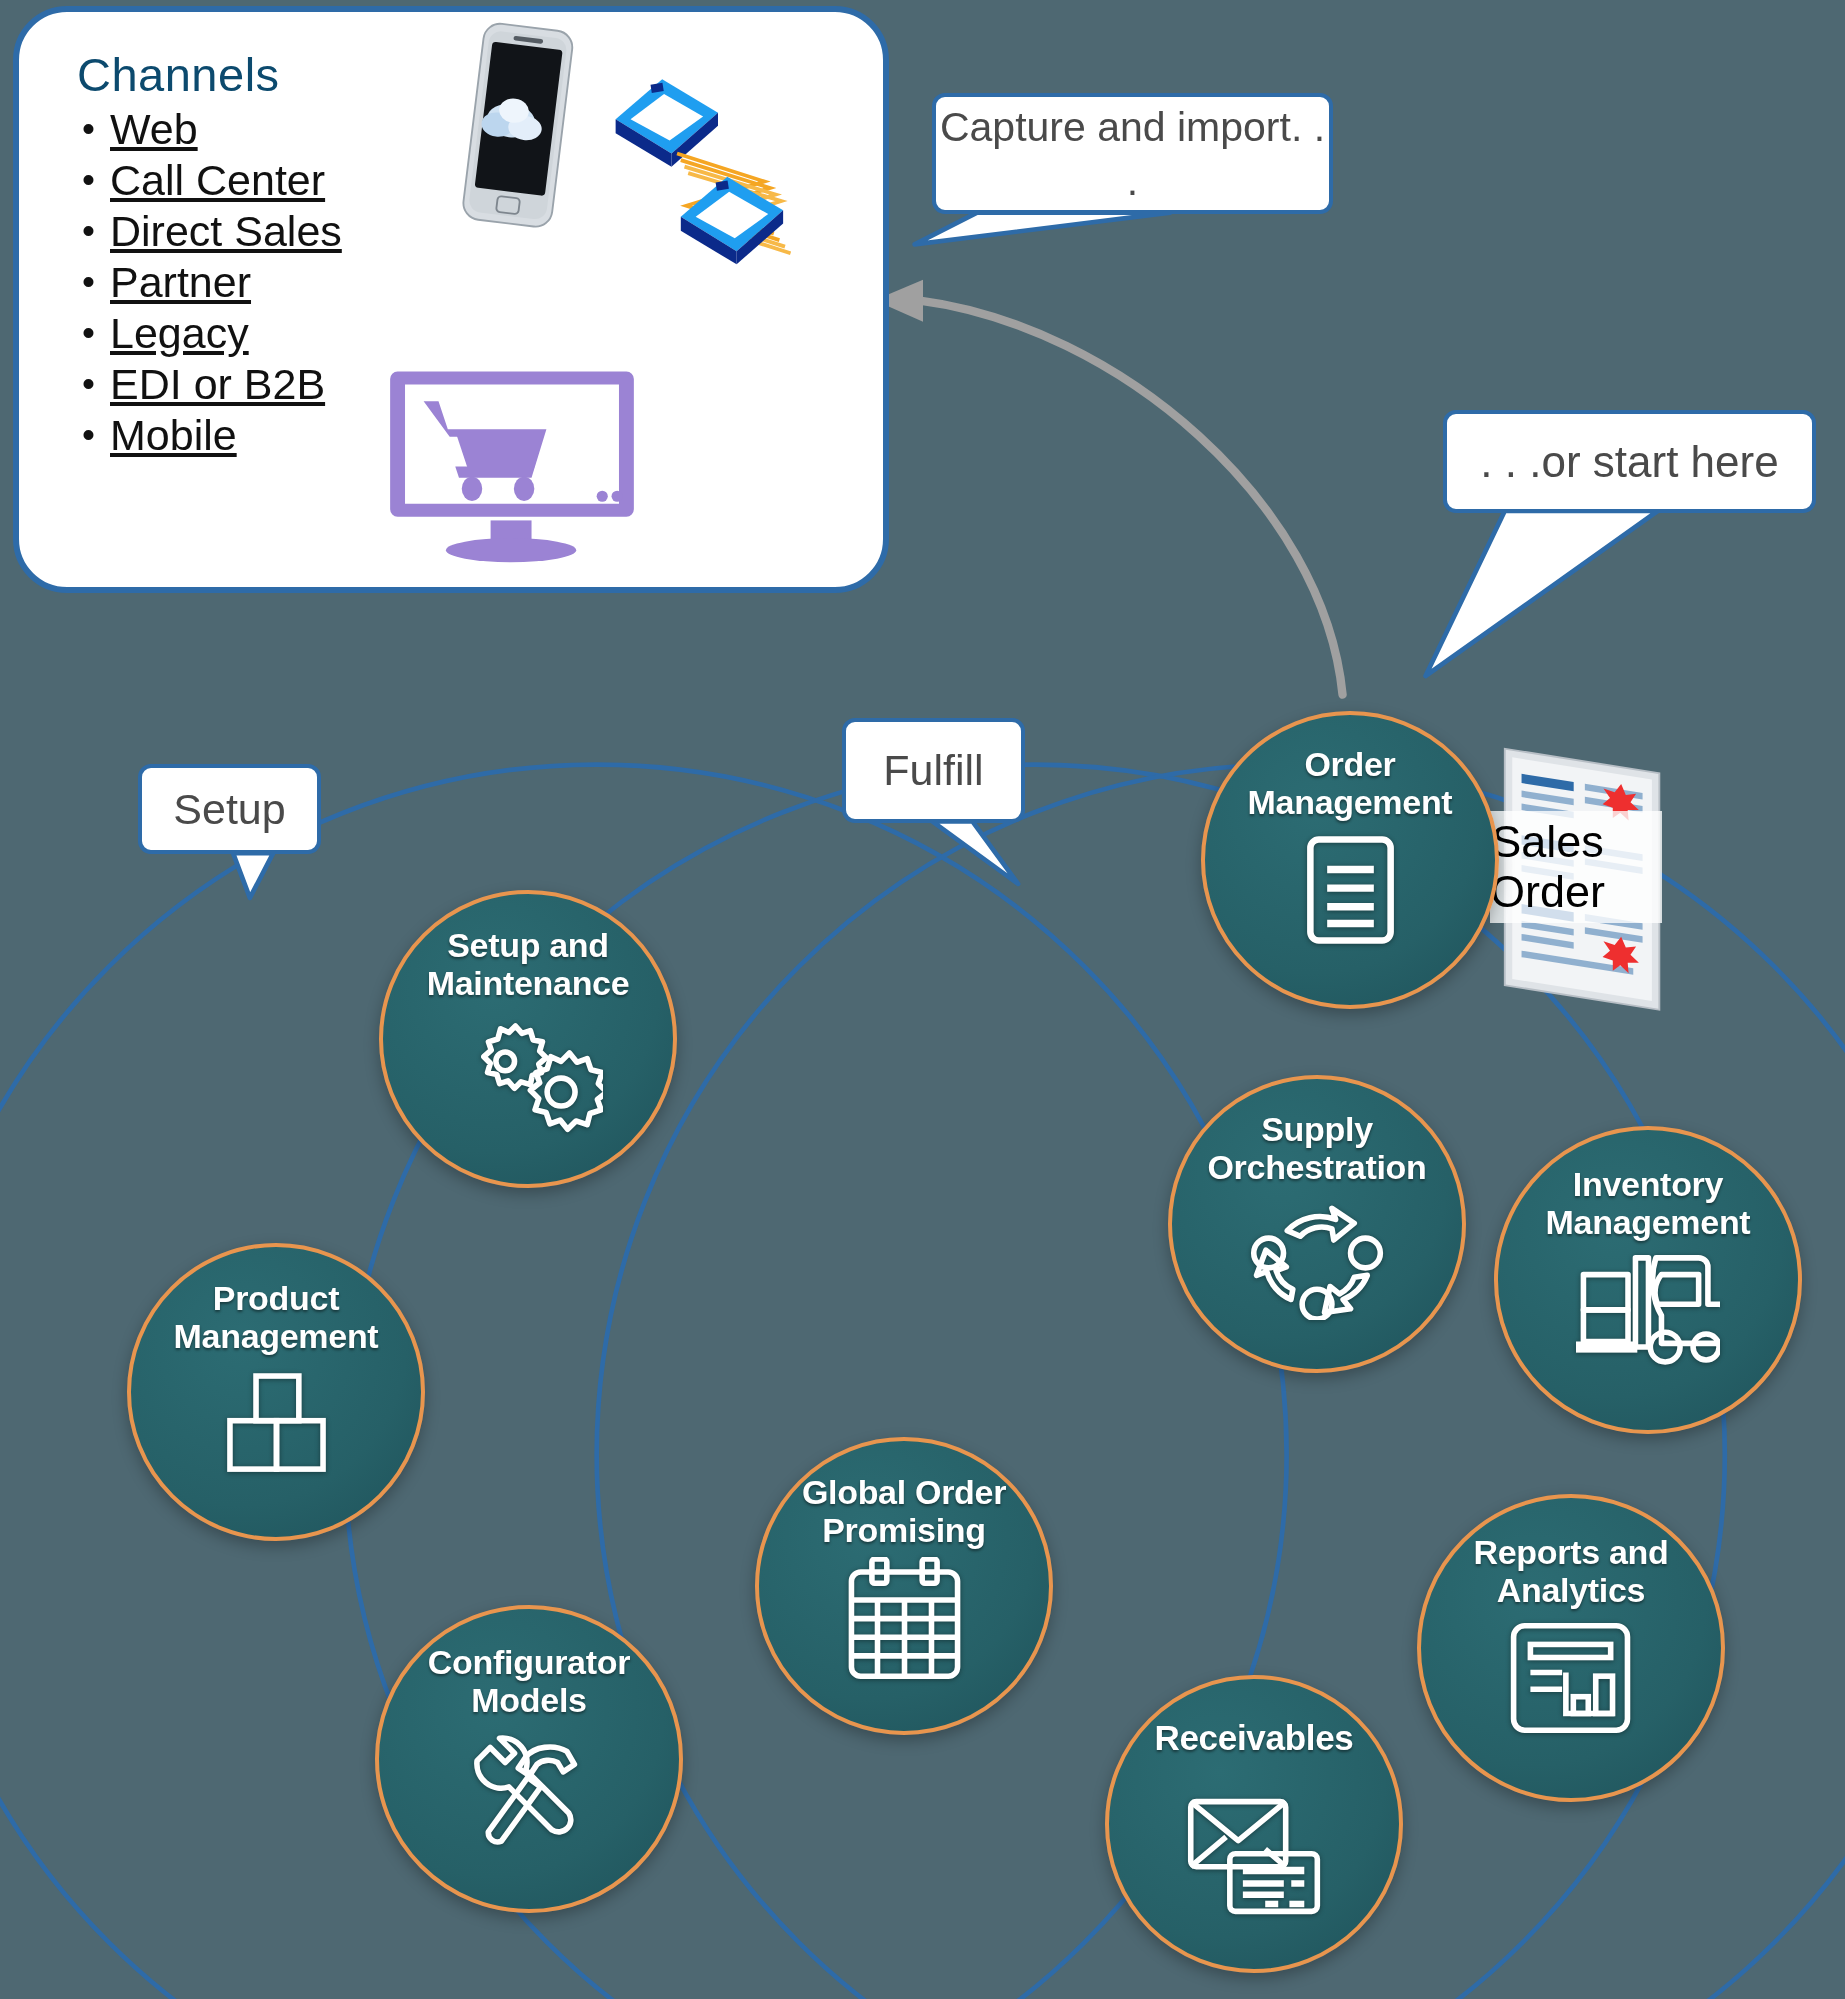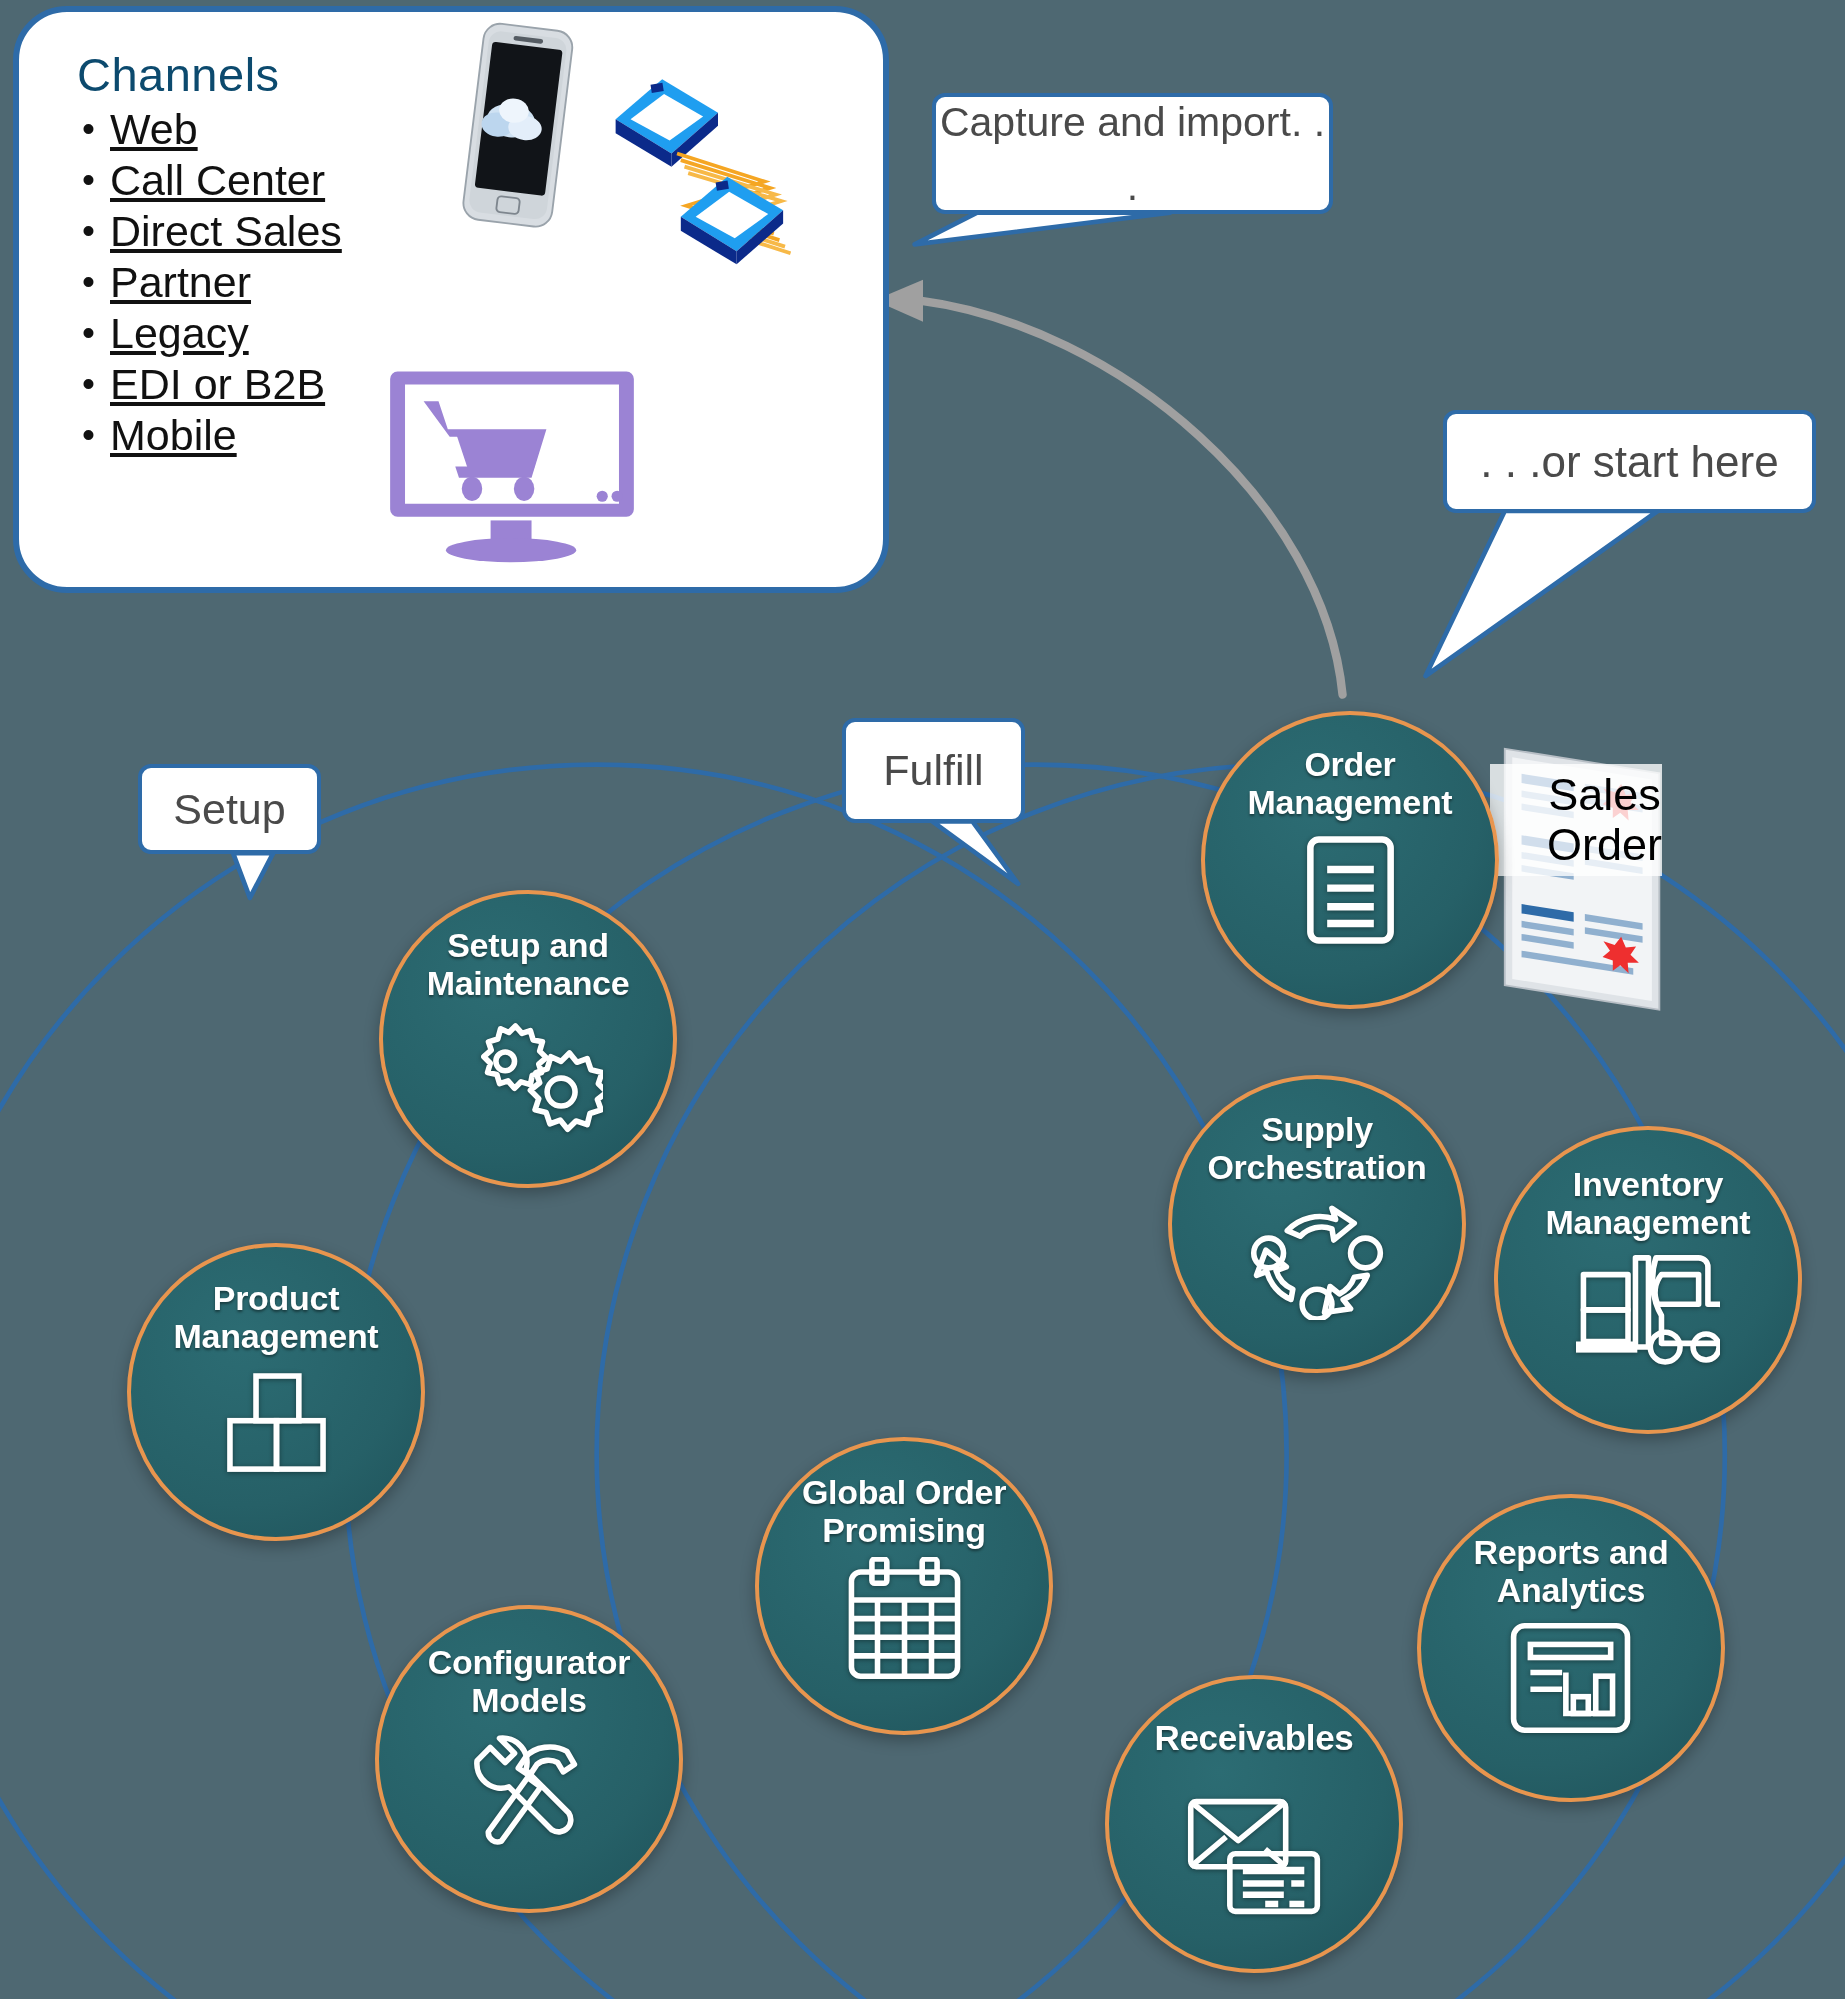--- a/index.html
+++ b/index.html
@@ -26,21 +26,21 @@
   .ch-item{display:flex;align-items:flex-start;height:51px;}
   .ch-bullet{width:43px;flex:0 0 43px;font-size:37px;line-height:47px;color:#111;text-align:center;}
   .ch-label{font-size:43px;line-height:48px;color:#111;text-decoration:underline;}
 
   
   .callout{
     position:absolute;background:#fff;border:4.7px solid #2e6ba8;border-radius:13px;
     display:flex;align-items:center;justify-content:center;text-align:center;
     color:#4a4a4a;box-sizing:border-box;
   }
-  #callout-capture{left:932px;top:93px;width:401px;height:121px;font-size:41px;line-height:64px;}
+  #callout-capture{left:932px;top:93px;width:401px;height:121px;font-size:41px;line-height:54px;}
   #callout-start{left:1443px;top:410px;width:373px;height:103px;font-size:44px;}
   #callout-setup{left:138px;top:764px;width:183px;height:90px;font-size:43px;}
   #callout-fulfill{left:842px;top:718px;width:183px;height:105px;font-size:43px;}
 
   
   .node{
     position:absolute;border-radius:50%;
     background:radial-gradient(circle at 38% 32%, #2c6c73 0%, #266067 62%, #1e5159 100%);
     border:4.7px solid #e8954e;
     box-shadow:0 5.6px 15px rgba(0,0,0,.28);
@@ -72,23 +72,23 @@
   #node-inventory-management{left:1494px;top:1126px;width:308px;height:308px;padding-top:35px;}
   #node-inventory-management .nlabel{font-size:34px;}
   #node-reports-analytics{left:1417px;top:1494px;width:308px;height:308px;padding-top:35px;}
   #node-reports-analytics .nlabel{font-size:34px;}
   #node-receivables{left:1105px;top:1675px;width:298px;height:298px;padding-top:39px;gap:24px;}
   #node-receivables .nlabel{font-size:35px;}
 
   
   #sales-order-doc{position:absolute;left:1499px;top:746px;width:168px;height:270px;}
   #sales-order-label{
-    position:absolute;left:1490px;top:764px;width:172px;height:112px;
+    position:absolute;left:1490px;top:811px;width:172px;height:112px;
     background:rgba(255,255,255,.78);
-    display:flex;align-items:center;justify-content:flex-end;
+    display:flex;align-items:center;justify-content:flex-start;
     font-size:45px;line-height:50px;color:#000;text-align:center;
   }
 </style>
 </head>
 <body>
 
 <div class="stage">
 
   <svg class="layer" viewBox="0 0 1980 2145">
 

